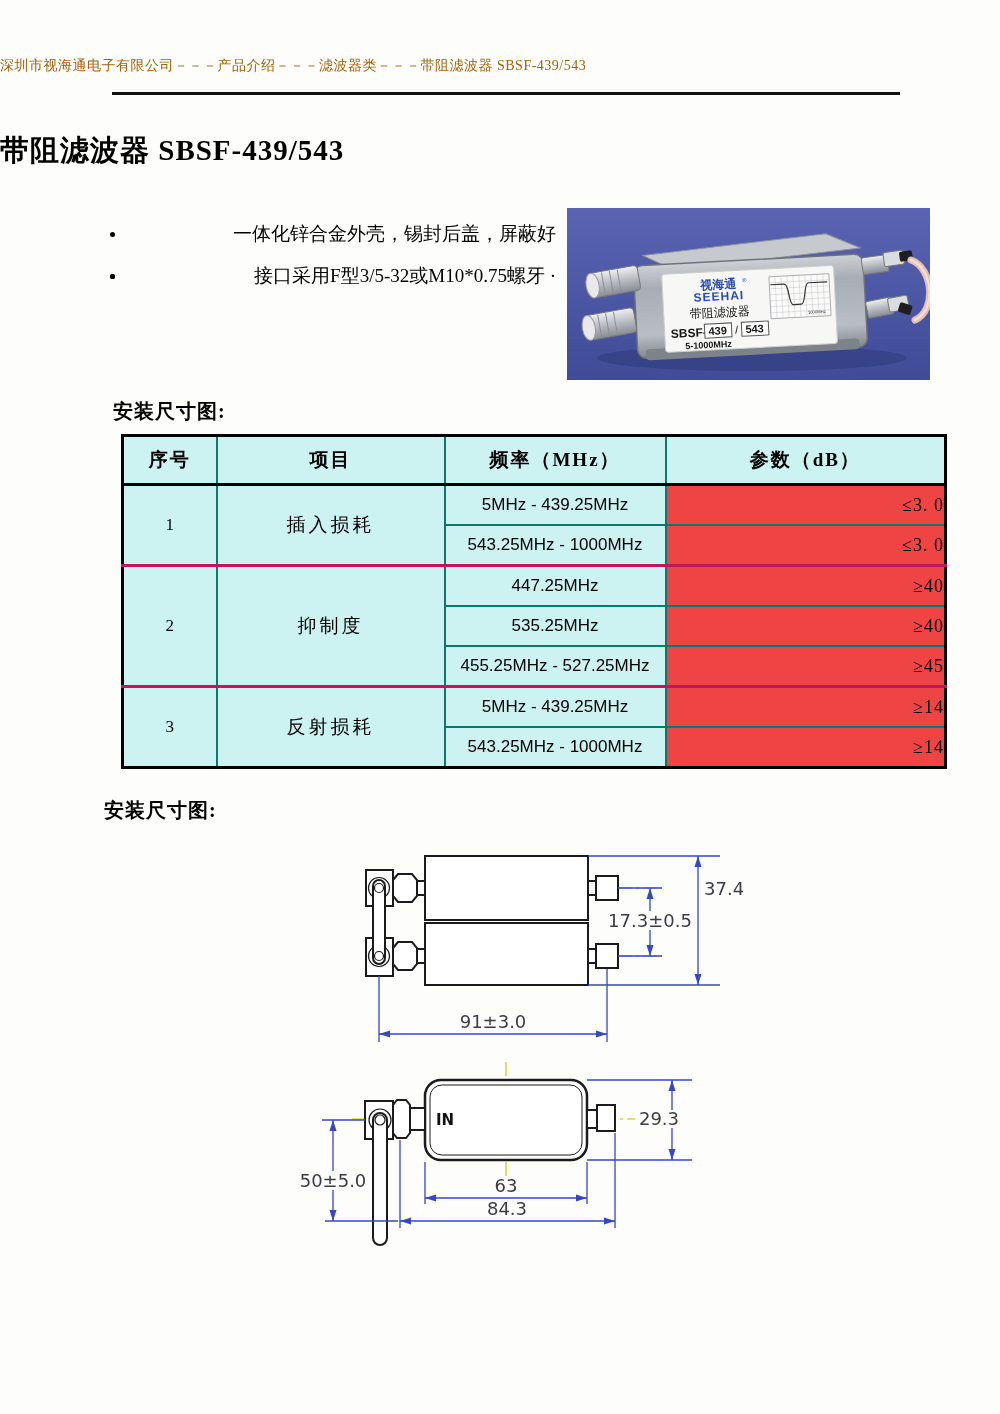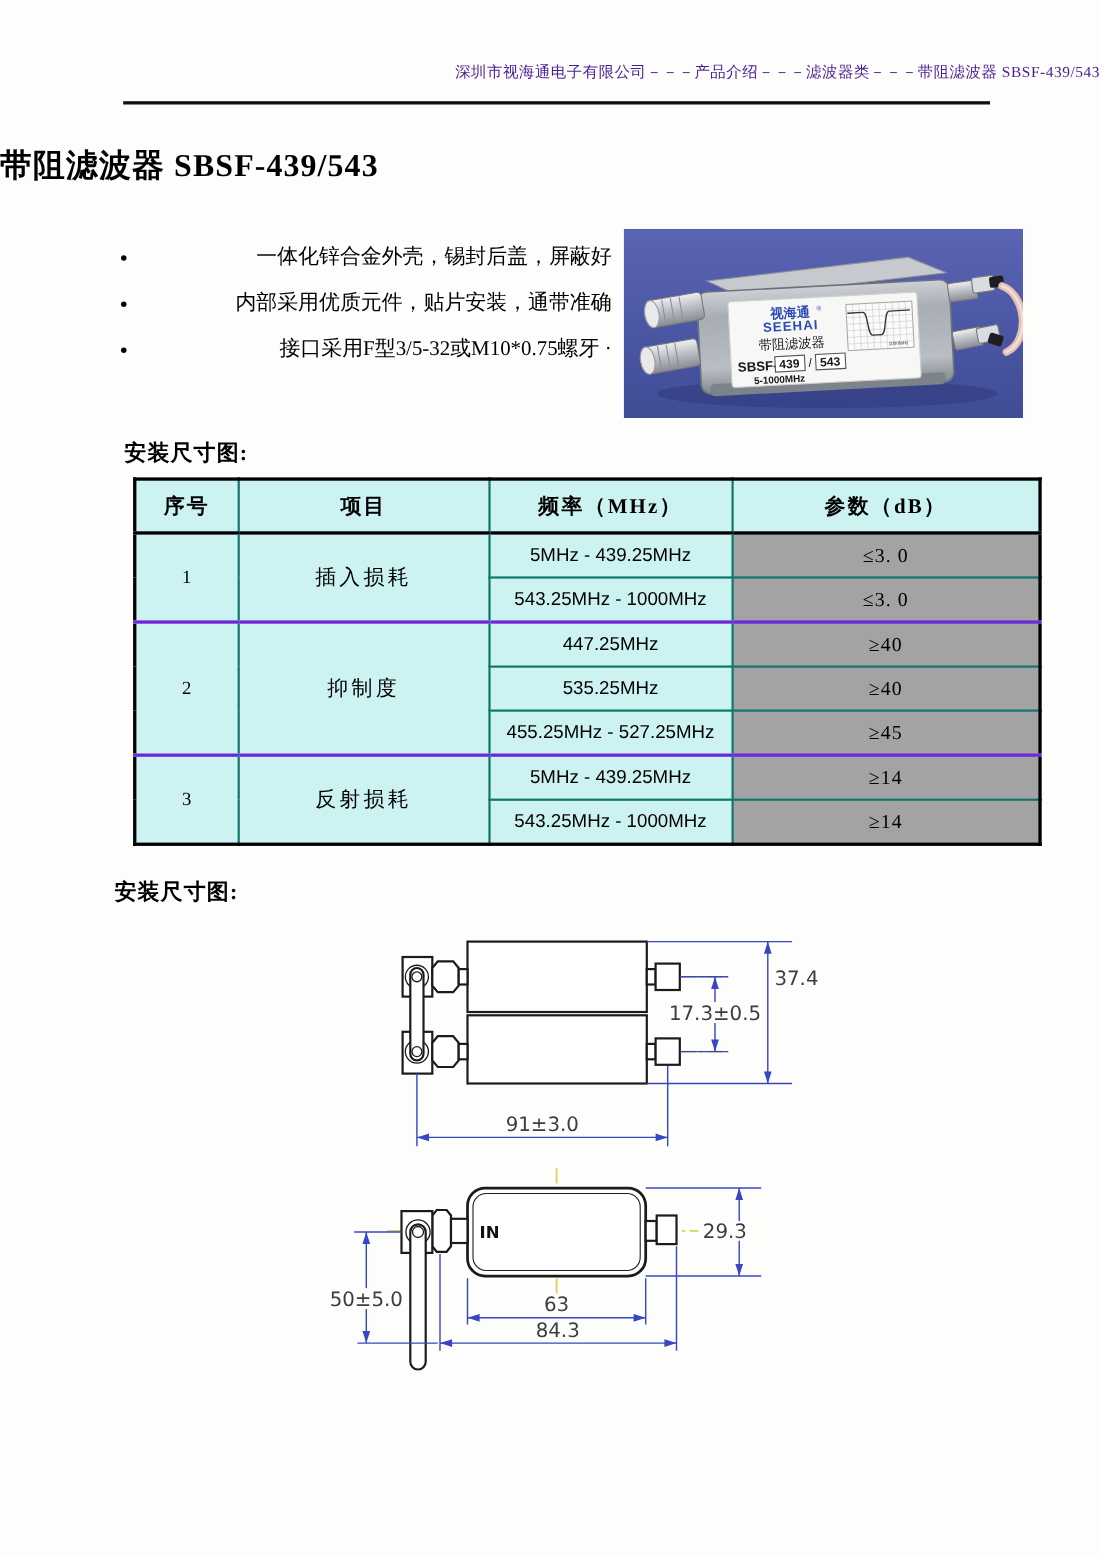--- a/index.html
+++ b/index.html
@@ -4,21 +4,21 @@
 <style>
   html,body { margin:0; padding:0; background:#e8e8e8; }
   .page {
     position:relative; width:1000px; height:1414px; margin:0 auto;
     background:#fdfdfb; font-family:"Liberation Serif", serif; color:#000;
     overflow:hidden;
   }
   
   .doc-header {
     position:absolute; top:57px; left:0; width:100%;
-    text-align:right; font-size:14px; letter-spacing:0.5px; color:#4c1d95;
+    text-align:left; font-size:14px; letter-spacing:0.5px; color:#a16207;
   }
   .header-rule {
     position:absolute; top:92px; left:112px; width:788px; height:3px;
     background:#101010;
   }
   
   .doc-title {
     position:absolute; top:131px; left:0; width:100%;
     text-align:left; font-size:29px; font-weight:bold; letter-spacing:1px;
   }
@@ -43,25 +43,25 @@
   table.spec-table {
     position:absolute; left:121px; top:434px; width:823px;
     border-collapse:collapse; border:3px solid #000; table-layout:fixed;
   }
   .spec-table td {
     border:2px solid #0f766e; text-align:center; vertical-align:middle;
     background:#ccf2f2; padding:0;
   }
   .spec-table tr.head td { height:46px; font-size:19px; font-weight:bold; border-bottom:3px solid #000; letter-spacing:2px; }
   .spec-table tr.body td { height:38px; }
-  .spec-table tr.grp td { border-top:3px solid #6d28d9; }
+  .spec-table tr.grp td { border-top:3px solid #be185d; }
   .spec-table td.no   { font-size:17px; }
   .spec-table td.item { font-size:19px; letter-spacing:3px; }
   .spec-table td.freq { font-family:"Liberation Sans", sans-serif; font-size:17px; }
-  .spec-table td.param{ background:#a3a3a3; font-size:18px; letter-spacing:1px; }
+  .spec-table td.param{ background:#ef4444; font-size:18px; letter-spacing:1px;text-align:right; }
   .col-no{width:94px;} .col-item{width:228px;} .col-freq{width:221px;} .col-param{width:280px;}
   
   .svg-top  { position:absolute; left:330px; top:838px;  width:420px; height:218px; }
   .svg-side { position:absolute; left:300px; top:1058px; width:420px; height:205px; }
   .part   { fill:#ffffff; stroke:#1b1b1b; stroke-width:2; }
   .thin   { fill:none; stroke:#1b1b1b; stroke-width:1.2; }
   .cline  { stroke:#d6d64e; stroke-width:1.6; stroke-dasharray:14 4 3 4; fill:none; }
   .dim    { stroke:#3646c4; stroke-width:1.3; fill:none; }
   .dimarrow { fill:#3646c4; stroke:none; }
   .dimtxt { font-family:"DejaVu Sans", sans-serif; font-size:18px; fill:#3c3c44; }
@@ -73,21 +73,21 @@
 
 <div class="page">
 
   <div class="doc-header">深圳市视海通电子有限公司－－－产品介绍－－－滤波器类－－－带阻滤波器 SBSF-439/543</div>
   <div class="header-rule"></div>
 
   <div class="doc-title">带阻滤波器 SBSF-439/543</div>
 
   <ul class="features">
     <li><span class="dot"></span><span>一体化锌合金外壳，锡封后盖，屏蔽好</span></li>
-    <li><span class="dot"></span><span>内部采用优质元件，贴片安装，通带准确</span></li>
+    <li><span class="dot"></span></li>
     <li><span class="dot"></span><span>接口采用F型3/5-32或M10*0.75螺牙 ·</span></li>
   </ul>
 
   <div class="photo-wrap">
     <svg width="363" height="172" viewBox="0 0 363 172">
       <defs>
         <linearGradient id="bgG" x1="0" y1="0" x2="0" y2="1">
           <stop offset="0" stop-color="#5a64b2"></stop>
             <stop offset="0.5" stop-color="#4c57a5"></stop>
             <stop offset="1" stop-color="#414c97"></stop>

